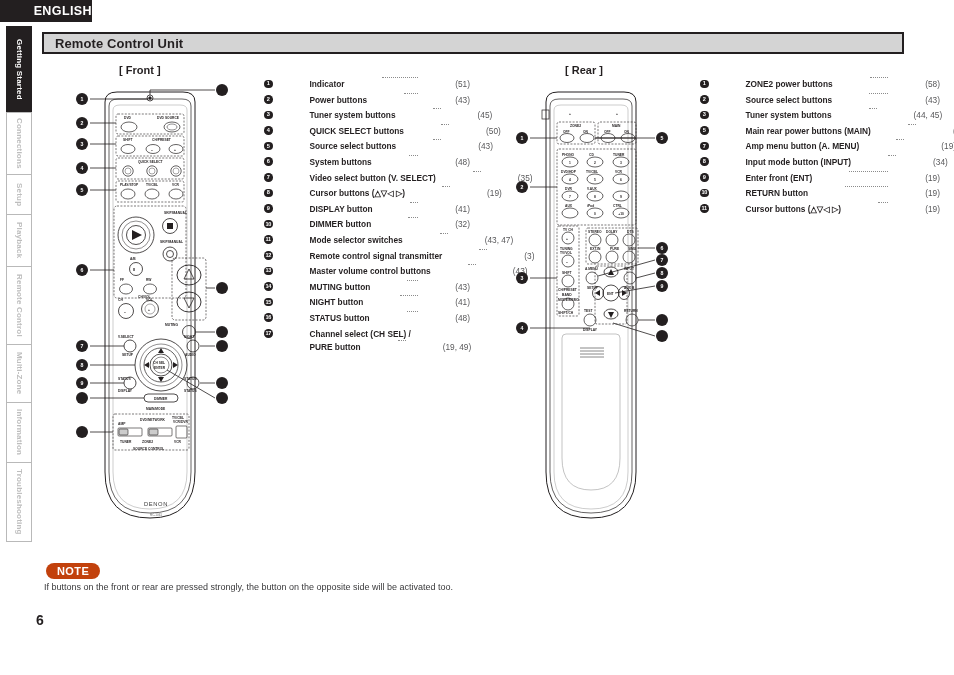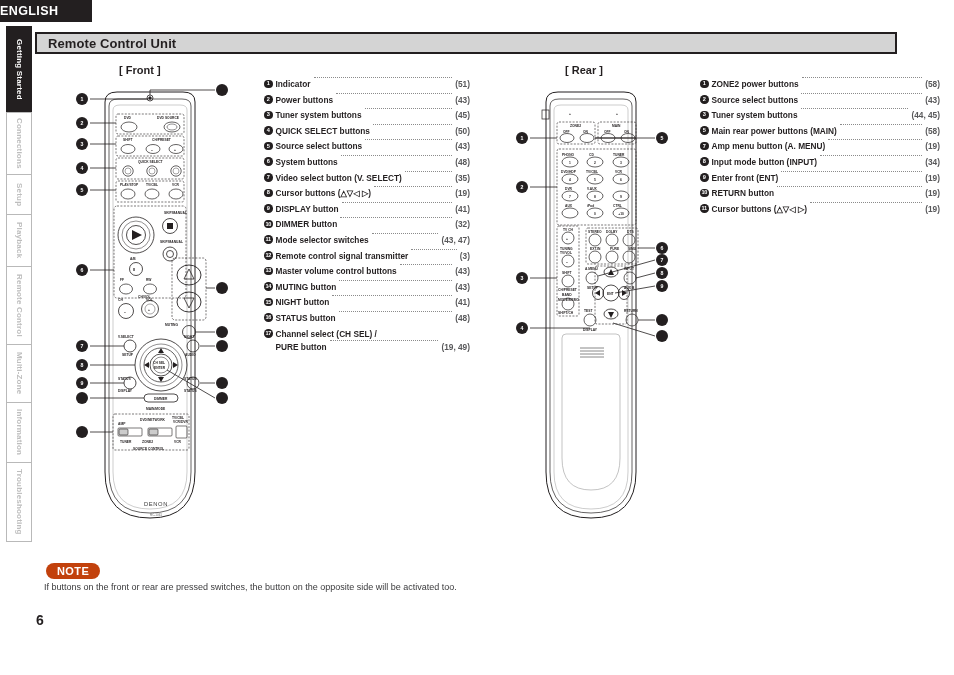--- a/index.html
+++ b/index.html
@@ -6,76 +6,76 @@
   body{
     width:954px;height:675px;background:#ffffff;
     font-family:"Liberation Sans", sans-serif;
     color:#231f20;overflow:hidden;position:relative;
   }
   
   #english-bar{
     position:absolute;left:0;top:0;width:92px;height:22px;
     background:#231f20;color:#ffffff;
     font-size:12.5px;font-weight:bold;letter-spacing:.4px;
-    display:flex;align-items:center;justify-content:flex-start;
+    display:flex;align-items:center;justify-content:flex-end;
   }
   
   #sidebar{
     position:absolute;left:6px;top:26px;width:26px;
   }
   .side-tab{
     width:26px;box-sizing:border-box;
     border:1px solid #b9b9b9;border-bottom:none;
     background:#ffffff;color:#bdbdbd;
     display:flex;align-items:center;justify-content:center;
     font-size:8px;font-weight:bold;letter-spacing:.2px;
     writing-mode:vertical-rl;
     padding:5px 0;
   }
   .side-tab:last-child{border-bottom:1px solid #b9b9b9;}
   .side-tab.active{background:#231f20;color:#ffffff;border-color:#231f20;}
   
   #section-title{
-    position:absolute;left:35px;top:32px;width:862px;height:22px;
+    position:absolute;left:42px;top:32px;width:862px;height:22px;
     background:#d4d4d4;border:2px solid #231f20;box-sizing:border-box;
     display:flex;align-items:center;
   }
   #section-title span{
     font-size:13px;font-weight:bold;padding-left:11px;letter-spacing:.1px;
   }
   
   .view-caption{
     position:absolute;font-size:11px;font-weight:bold;
   }
   #caption-front{left:119px;top:64px;}
   #caption-rear{left:565px;top:64px;}
 
   
   .legend{position:absolute;}
   #legend-front{left:264px;top:79px;width:206px;}
   #legend-rear{left:700px;top:79px;width:240px;}
   .legend-row{
     display:flex;align-items:flex-start;
     font-size:8.3px;font-weight:bold;line-height:11px;
-    margin-bottom:4.6px;white-space:nowrap;
+    margin-bottom:4.6px;white-space:nowrap;gap:34px;
   }
   .bullet{
     flex:0 0 auto;width:8.5px;height:8.5px;border-radius:50%;
     background:#231f20;color:#ffffff;
     font-size:5.6px;font-weight:bold;
     display:flex;align-items:center;justify-content:center;
     margin-right:3px;margin-top:.5px;letter-spacing:-.3px;
   }
   .leg-label{flex:0 0 auto;}
   .leg-dots{
     flex:1 1 auto;margin:0 3px;overflow:hidden;
     border-bottom:1.3px dotted #8b8b8b;
     position:relative;top:-2px;min-width:8px;
   }
-  .leg-page{flex:0 0 auto;color:#58585a;font-weight:bold;text-align:right;}
+  .leg-page{flex:0 0 auto;color:#58585a;font-weight:normal;text-align:right;}
   .legend-row.cont{margin-top:-2px;}
   .legend-row.cont .bullet{visibility:hidden;}
 
   
   #note-badge{
     position:absolute;left:46px;top:563px;
     background:#c2410c;color:#ffffff;border-radius:9px;
     font-size:11px;font-weight:bold;letter-spacing:.4px;
     padding:2px 11px;
   }
@@ -723,14 +723,14 @@
         <text class="badge-txt" x="162" y="208" text-anchor="middle">9</text>
     <circle cx="162" cy="240" r="6" fill="#231f20"></circle>
         <text class="cal-t" x="162" y="242" text-anchor="middle" fill="#ffffff">10</text>
     <circle cx="162" cy="256" r="6" fill="#231f20"></circle>
         <text class="cal-t" x="162" y="258" text-anchor="middle" fill="#ffffff">11</text>
   </g>
 </svg>
 </div>
 
 <div id="note-badge">NOTE</div>
-<div id="note-text">If buttons on the front or rear are pressed switches, the button on the opposite side will be activated too.</div>
+<div id="note-text">If buttons on the front or rear are pressed strongly, the button on the opposite side will be activated too.</div>
 <div id="page-number">6</div>
 
 </body></html>

